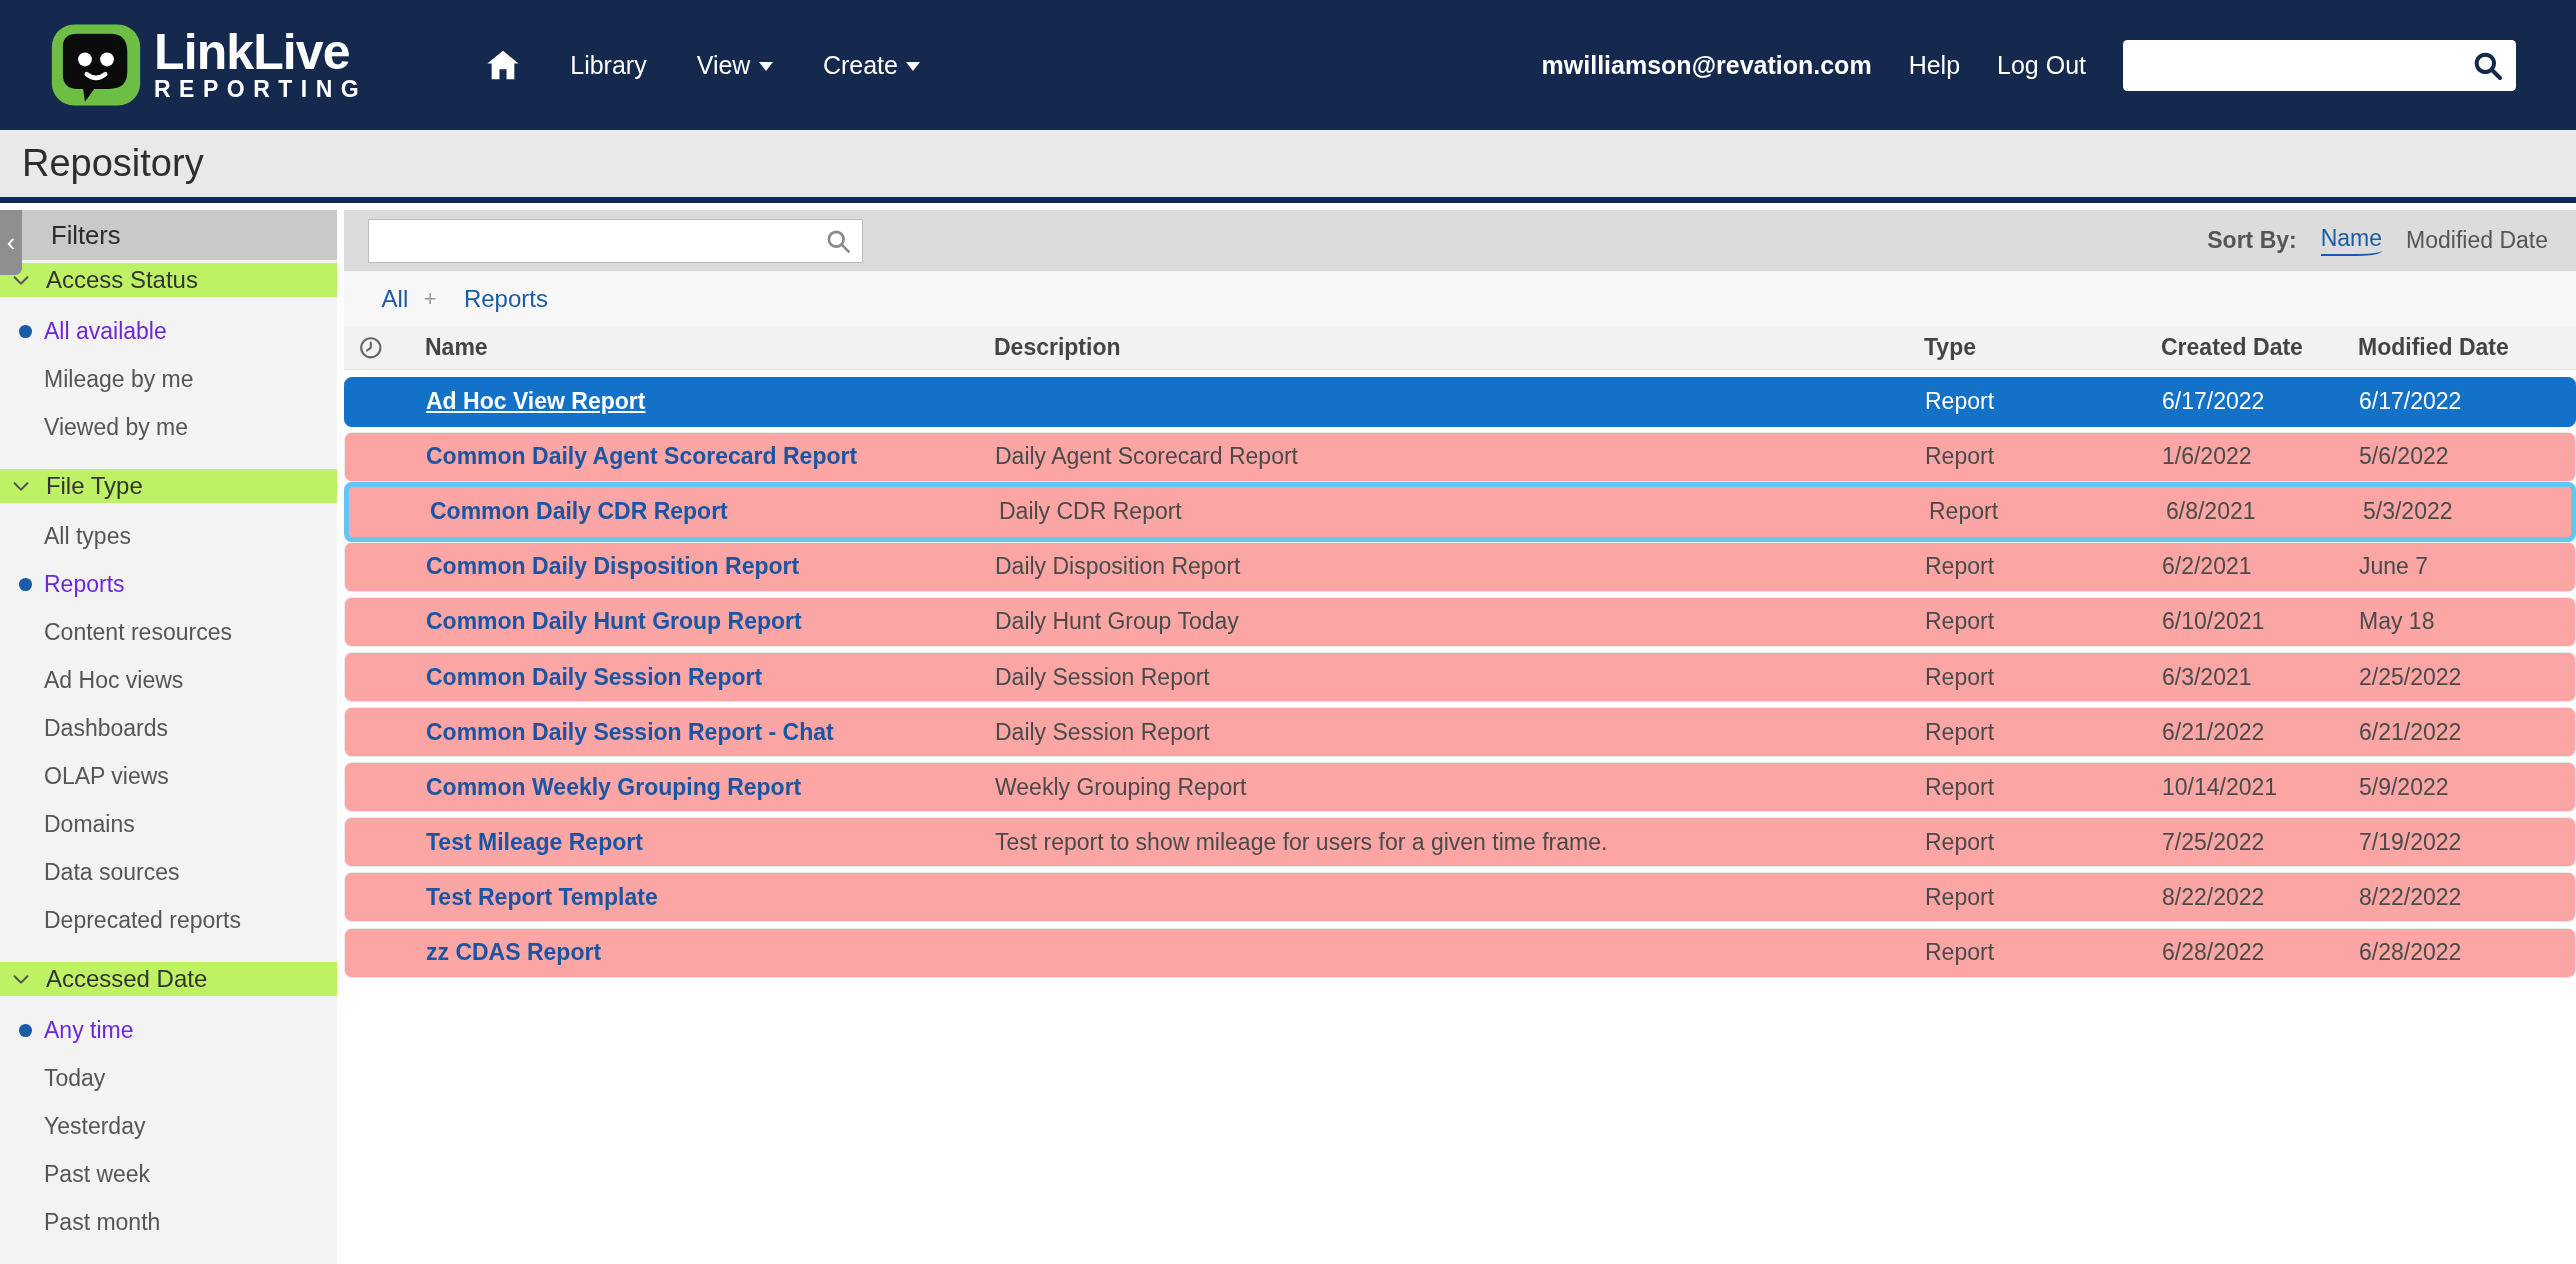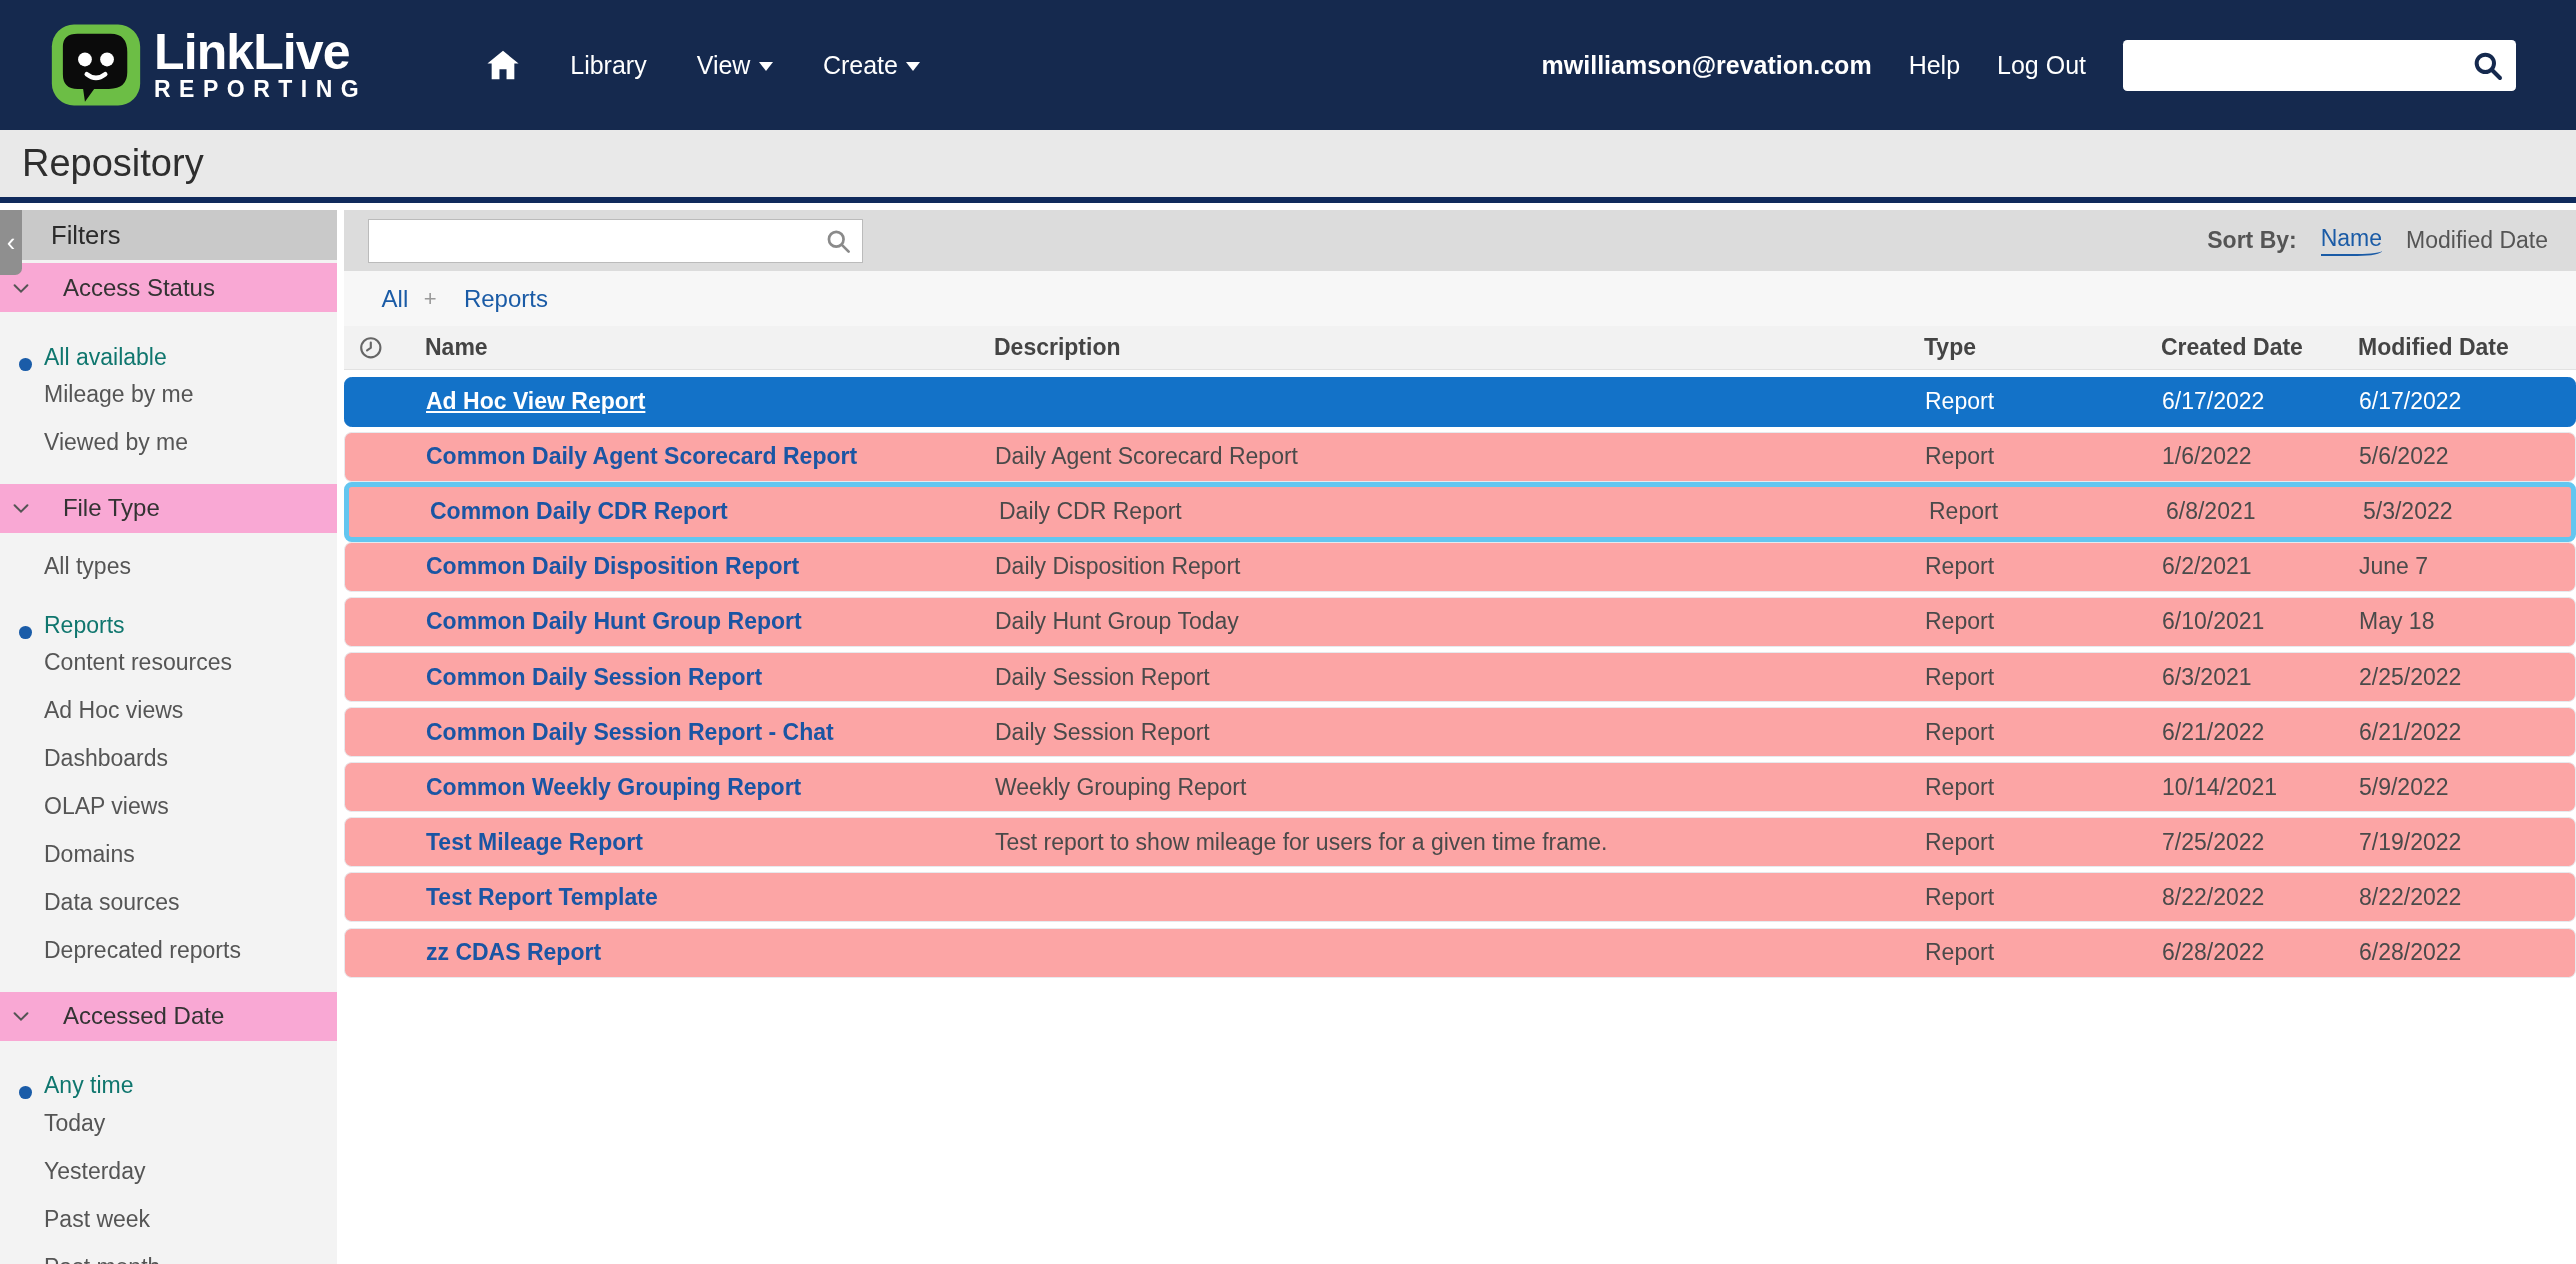--- a/index.html
+++ b/index.html
@@ -33,29 +33,29 @@
   .titlebar h1 { font-size:38px; font-weight:normal; color:#2e2e2e; margin-left:22px; }
 
   
   .sidebar { position:absolute; left:0; top:210px; width:337px; height:1055px; background:#F3F3F3; }
   .filters-header { position:relative; height:50px; background:#C9C9C9; display:flex; align-items:center; }
   .filters-header .label { margin-left:51px; font-size:25.6px; color:#2b2b2b; }
   .collapse-tab { position:absolute; left:0; top:0; width:22px; height:65px; background:#8F8F8F;
                   border-radius:0 0 6.8px 0; display:flex; align-items:center; justify-content:center;
                   color:#fff; font-size:25.6px; cursor:pointer; }
   .side-section { margin-top:3.4px; }
-  .side-header { height:49px; background:#f9a8d4; display:flex; align-items:center; cursor:pointer;gap:17px; }
+  .side-header { height:34px; background:#bef264; display:flex; align-items:center; cursor:pointer; }
   .side-header svg { width:22px; height:22px; margin-left:10.2px; }
   .side-header .t { margin-left:13.7px; font-size:24px; color:#333; }
   .side-items { padding:10.2px 0 13.7px 0; }
   .side-item { position:relative; height:48px; display:flex; align-items:center; padding-left:44px;
                font-size:23px; color:#555; cursor:pointer; }
   .side-item .dot { position:absolute; left:19px; width:12.8px; height:12.8px; border-radius:50%;
                     background:#1A5CA8; display:none; }
-  .side-item.selected { color:#0f766e;align-items:flex-end; }
+  .side-item.selected { color:#6d28d9; }
   .side-item.selected .dot { display:block; }
 
   
   .content { position:absolute; left:344px; top:210px; width:2232px; height:1055px; background:#ffffff; }
   .toolbar { position:relative; height:61px; background:#DCDCDC; }
   .filter-search { position:absolute; left:24px; top:8.5px; width:495px; height:44px; background:#fff;
                    border:0.9px solid #BBBBBB; }
   .filter-search input { width:100%; height:100%; border:none; outline:none; font-size:23px;
                          padding:0 51px 0 13.7px; font-family:inherit; background:transparent; }
   .filter-search svg { position:absolute; right:10.2px; top:8.5px; width:27px; height:27px; }

